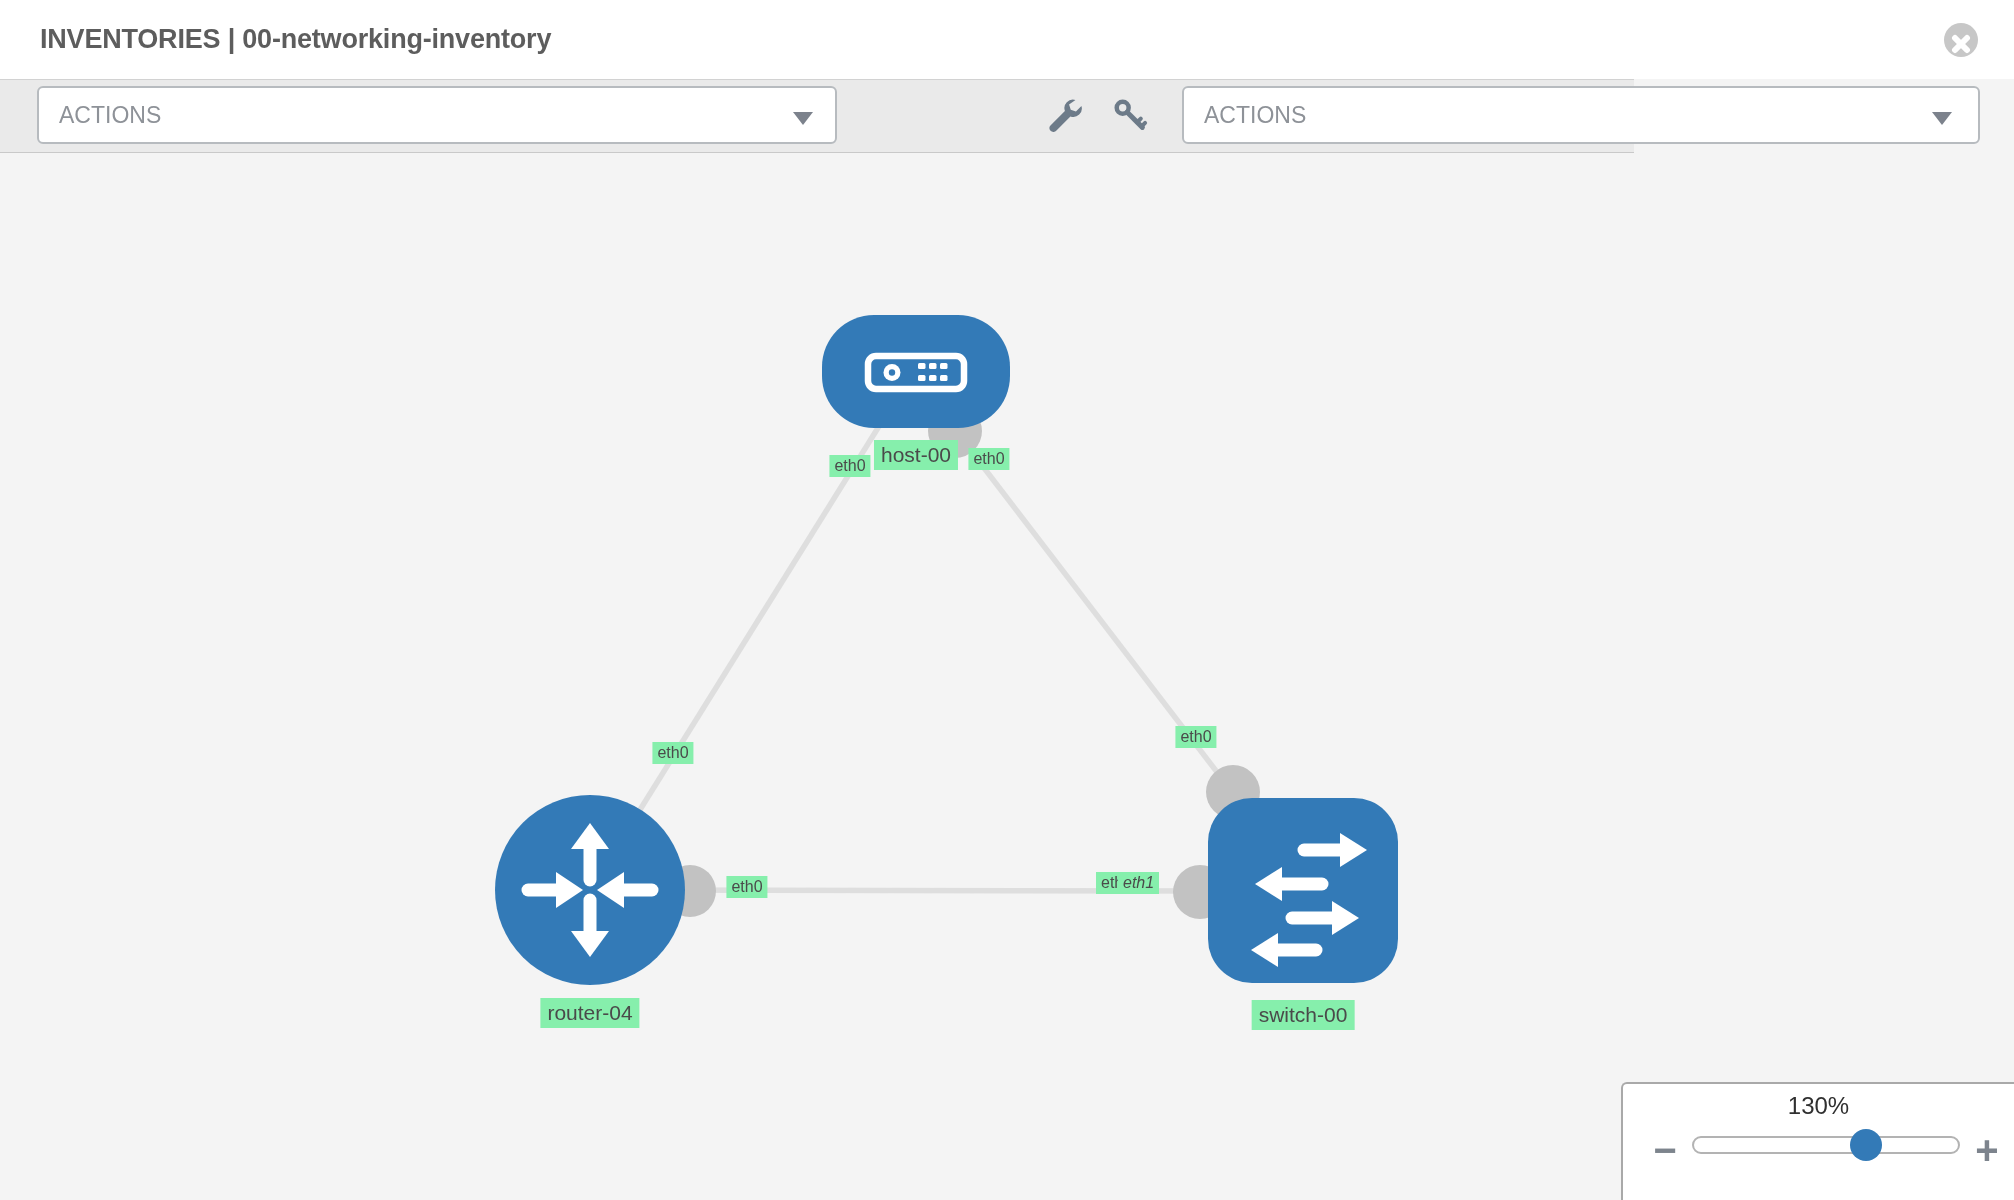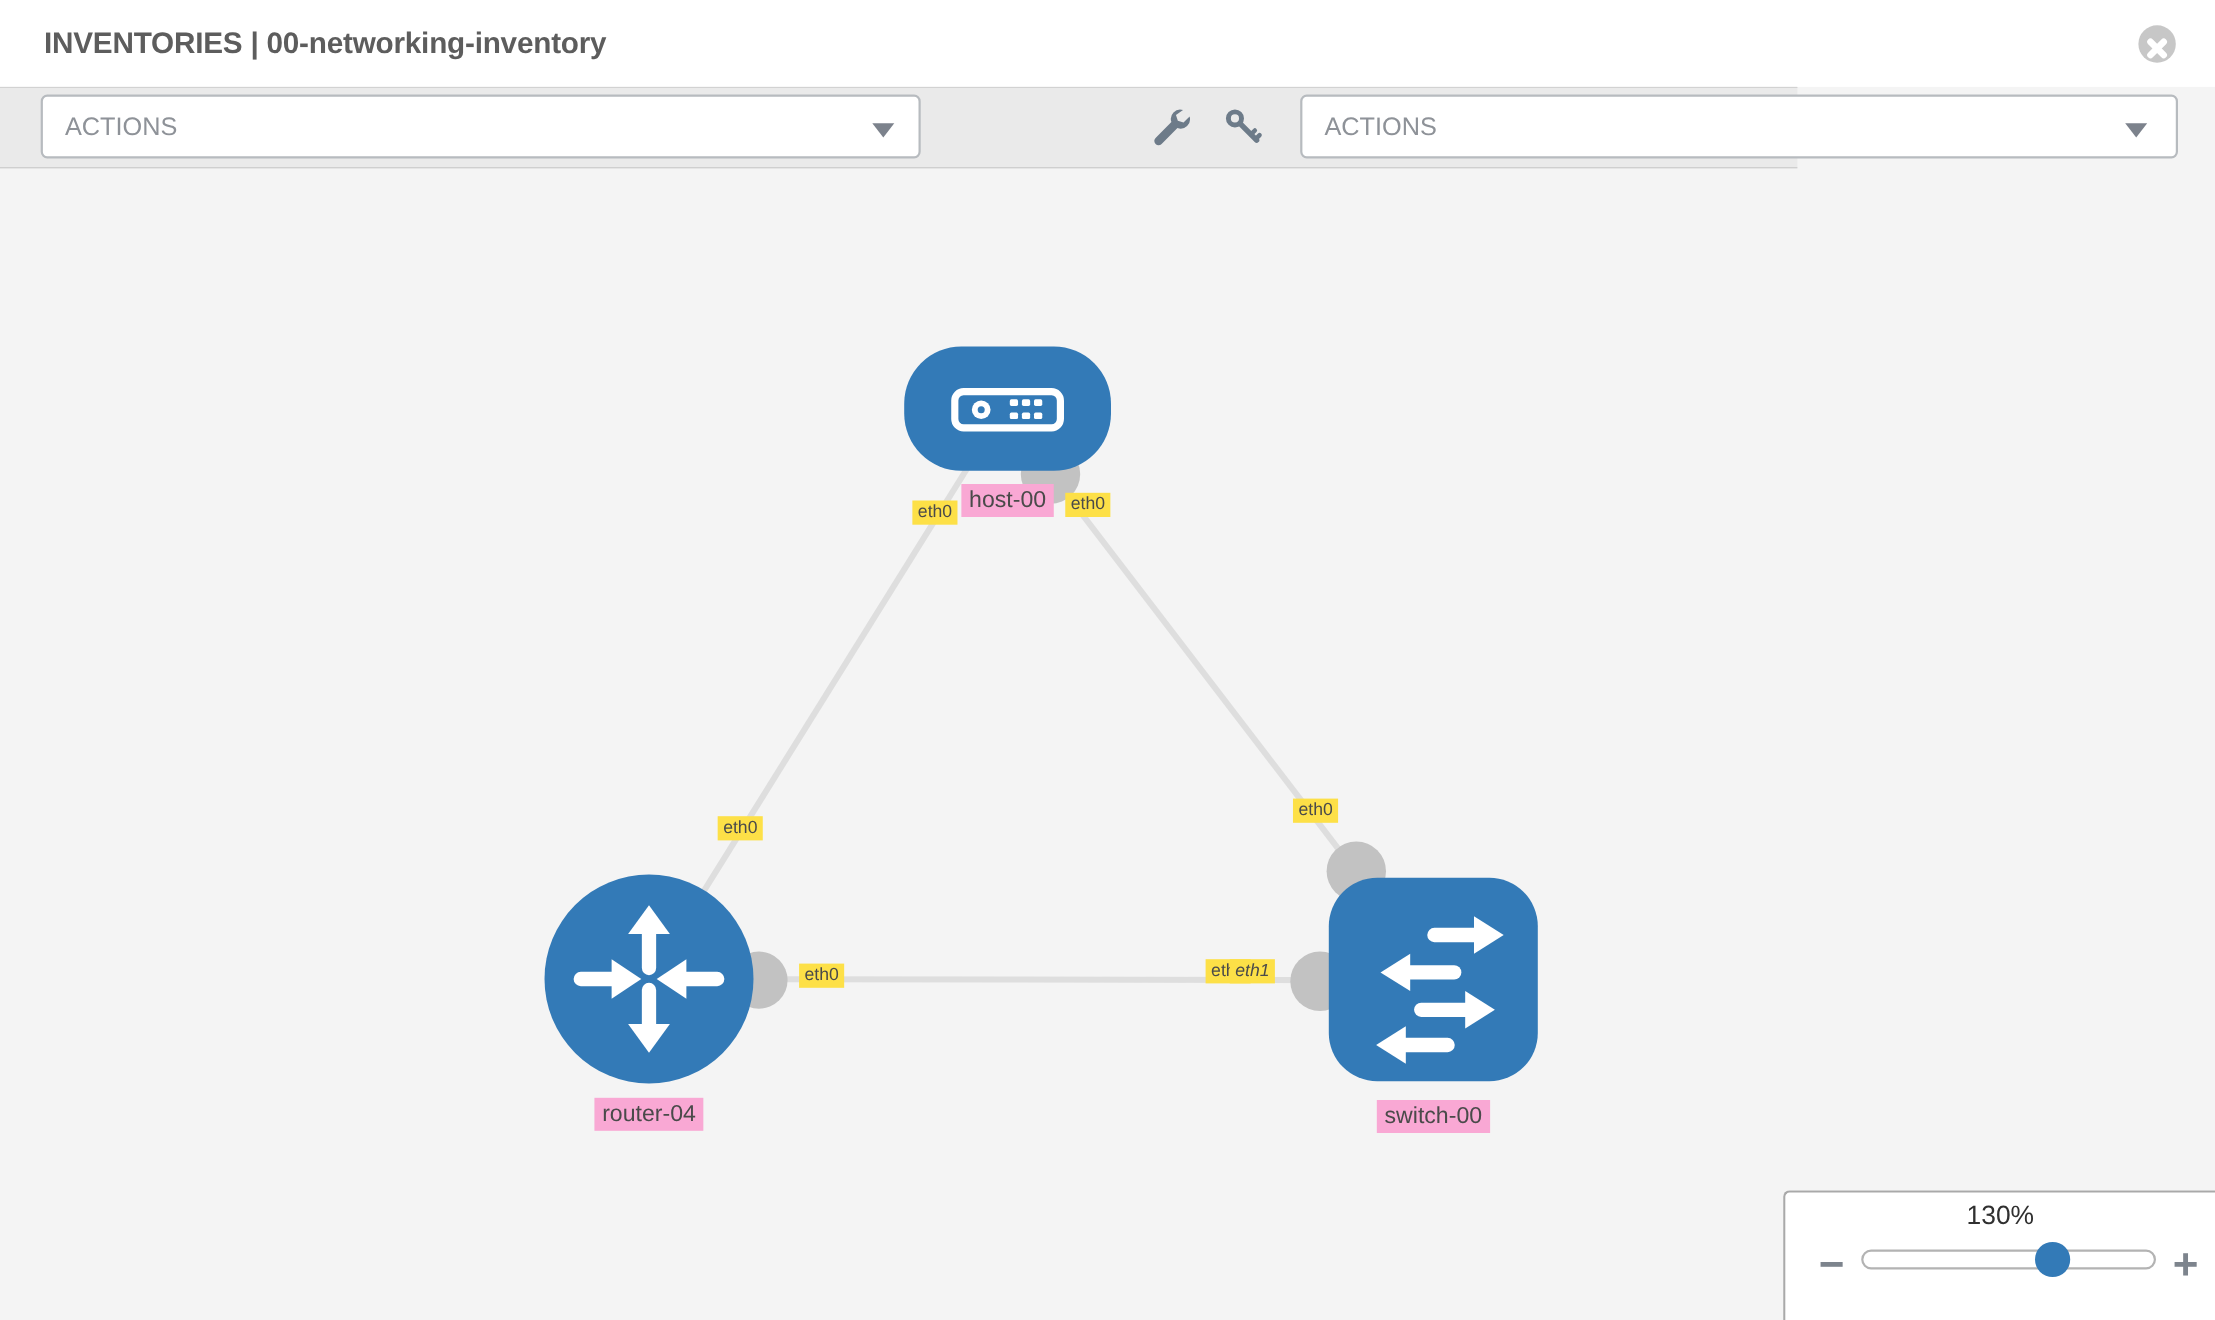--- a/index.html
+++ b/index.html
@@ -29,26 +29,26 @@
   
   .canvas { position:absolute; left:0; top:154px; width:2014px; height:1046px; background:#f4f4f4; }
   .links-svg { position:absolute; left:0; top:-154px; width:2014px; height:1200px; }
 
   .node { position:absolute; background:#337ab7; cursor:pointer; }
   .node svg { display:block; width:100%; height:100%; }
   .node-host   { left:822px; top:161px; width:188px; height:113px; border-radius:52px; }
   .node-router { left:495px; top:641px; width:190px; height:190px; border-radius:50%; }
   .node-switch { left:1208px; top:644px; width:190px; height:185px; border-radius:44px; }
 
-  .node-label { position:absolute; transform:translateX(-50%); background:#f9a8d4; color:#4a4a4a; font-size:21px; padding:3px 7px; white-space:nowrap; }
+  .node-label { position:absolute; transform:translateX(-50%); background:#86efac; color:#4a4a4a; font-size:21px; padding:3px 7px; white-space:nowrap; }
   .lbl-host   { left:916px;  top:286px; }
   .lbl-router { left:590px;  top:844px; }
   .lbl-switch { left:1303px; top:846px;text-align:right; }
 
-  .if-label { position:absolute; background:#fde047; color:#4a4a4a; font-size:16px; padding:2px 5px; white-space:nowrap; }
+  .if-label { position:absolute; background:#86efac; color:#4a4a4a; font-size:16px; padding:2px 5px; white-space:nowrap; }
   .if-center { transform:translateX(-50%); }
   .if-host-left    { left:850px;  top:301px; }
   .if-host-right   { left:989px;  top:294px; }
   .if-router-host  { left:673px;  top:588px; }
   .if-switch-host  { left:1196px; top:572px; }
   .if-router-sw    { left:747px;  top:722px; }
   .if-sw-back      { left:1096px; top:718px; }
   .if-sw-front     { left:1118px; top:718px;font-style:italic; }
 
   

